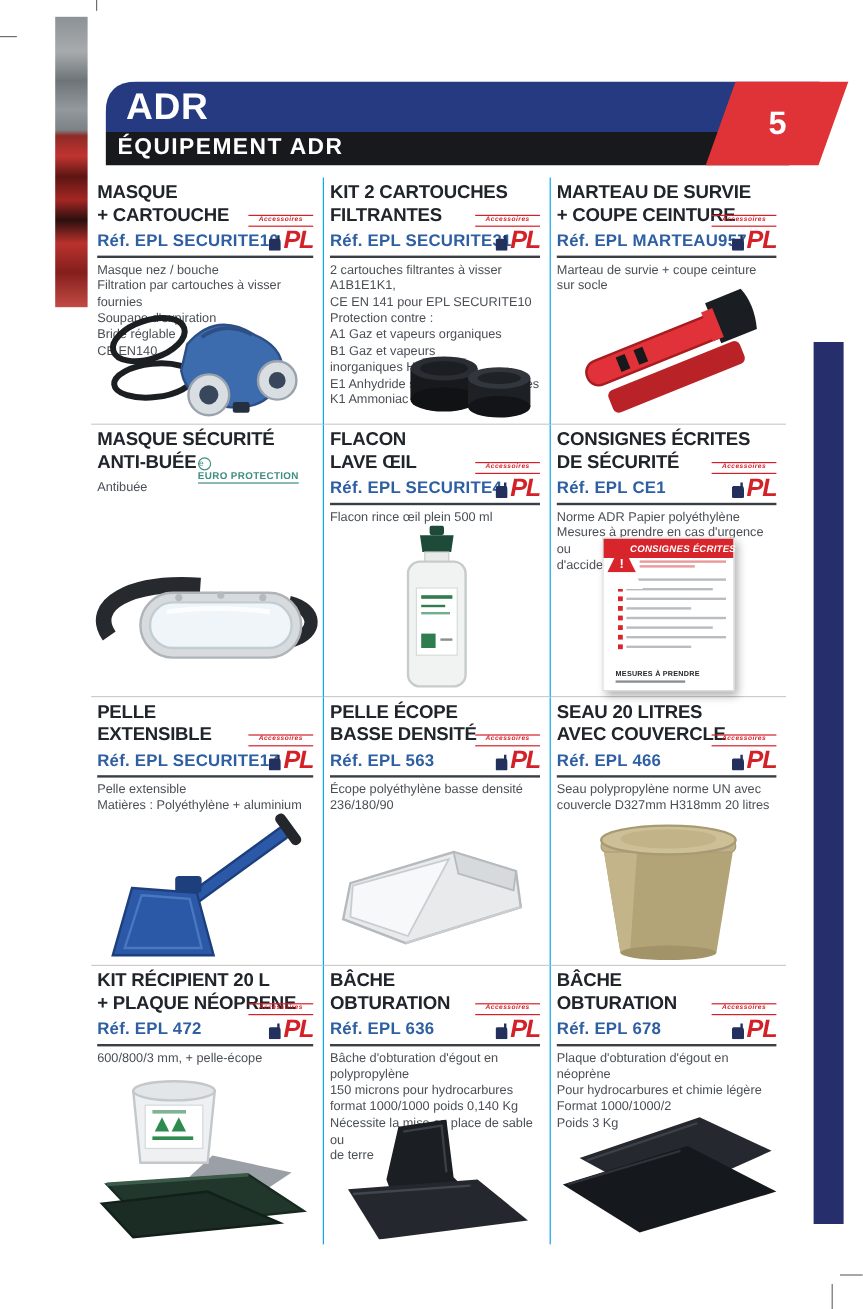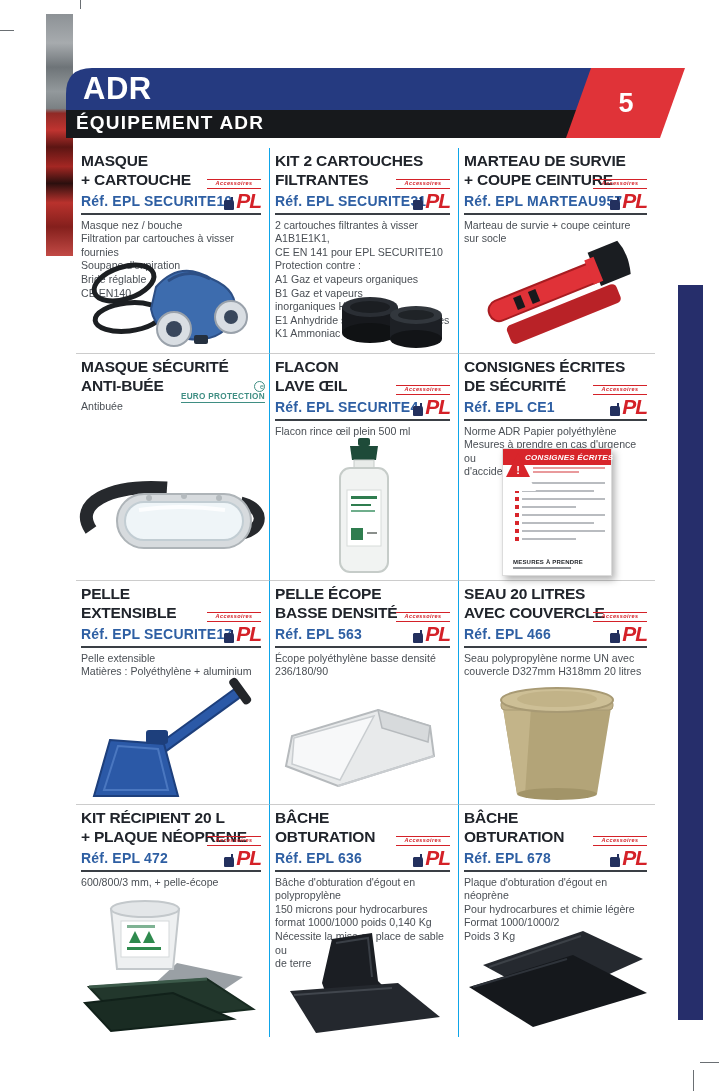--- a/index.html
+++ b/index.html
@@ -16,21 +16,21 @@
     background:
       linear-gradient(180deg,
         #8d9296 0%, #a7abae 12%, #6e7478 22%, #93999c 32%, #7b8184 39%,
         #8f2a26 41%, #c03430 48%, #5c1513 55%, #a42723 63%,
         #2b0f0e 70%, #b9322d 78%, #841f1c 88%, #c24a45 100%);
   }
   
   .side-bar{position:absolute;left:678px;top:285px;width:25px;height:735px;background:#262e6b;}
 
   
-  .header{position:absolute;left:66px;top:68px;width:622px;height:70px;}
+  .header{position:absolute;left:88px;top:68px;width:622px;height:70px;}
   .header svg{position:absolute;left:0;top:0;}
   .header-title{
     position:absolute;left:17px;top:3px;color:#fff;font-size:31px;font-weight:800;
     letter-spacing:.5px;
   }
   .header-subtitle{
     position:absolute;left:10px;top:44px;color:#fff;font-size:19px;font-weight:700;
     letter-spacing:1.2px;
     text-align:right;
   }
@@ -72,21 +72,21 @@
     padding:1px 0;margin-bottom:1px;text-align:center;
   }
   .pl-text{
     color:#d42128;font-size:21px;font-weight:800;font-style:italic;letter-spacing:-1px;
     display:inline-block;
   }
   .pl-can{display:inline-block;vertical-align:-2px;margin-right:-2px;}
 
   
   .euro-logo{
-    position:absolute;right:4px;top:22px;text-align:right;color:#3f8e83;line-height:1;
+    position:absolute;right:20px;top:22px;text-align:left;color:#3f8e83;line-height:1;
   }
   .euro-symbol{
     display:inline-block;width:9px;height:9px;border:1px solid #3f8e83;border-radius:50%;
     font-size:7px;line-height:9px;margin-bottom:1px;
   }
   .euro-name{
     display:block;font-size:8.2px;font-weight:700;letter-spacing:.3px;
     border-bottom:1px solid #3f8e83;padding-bottom:1px;
   }
 

